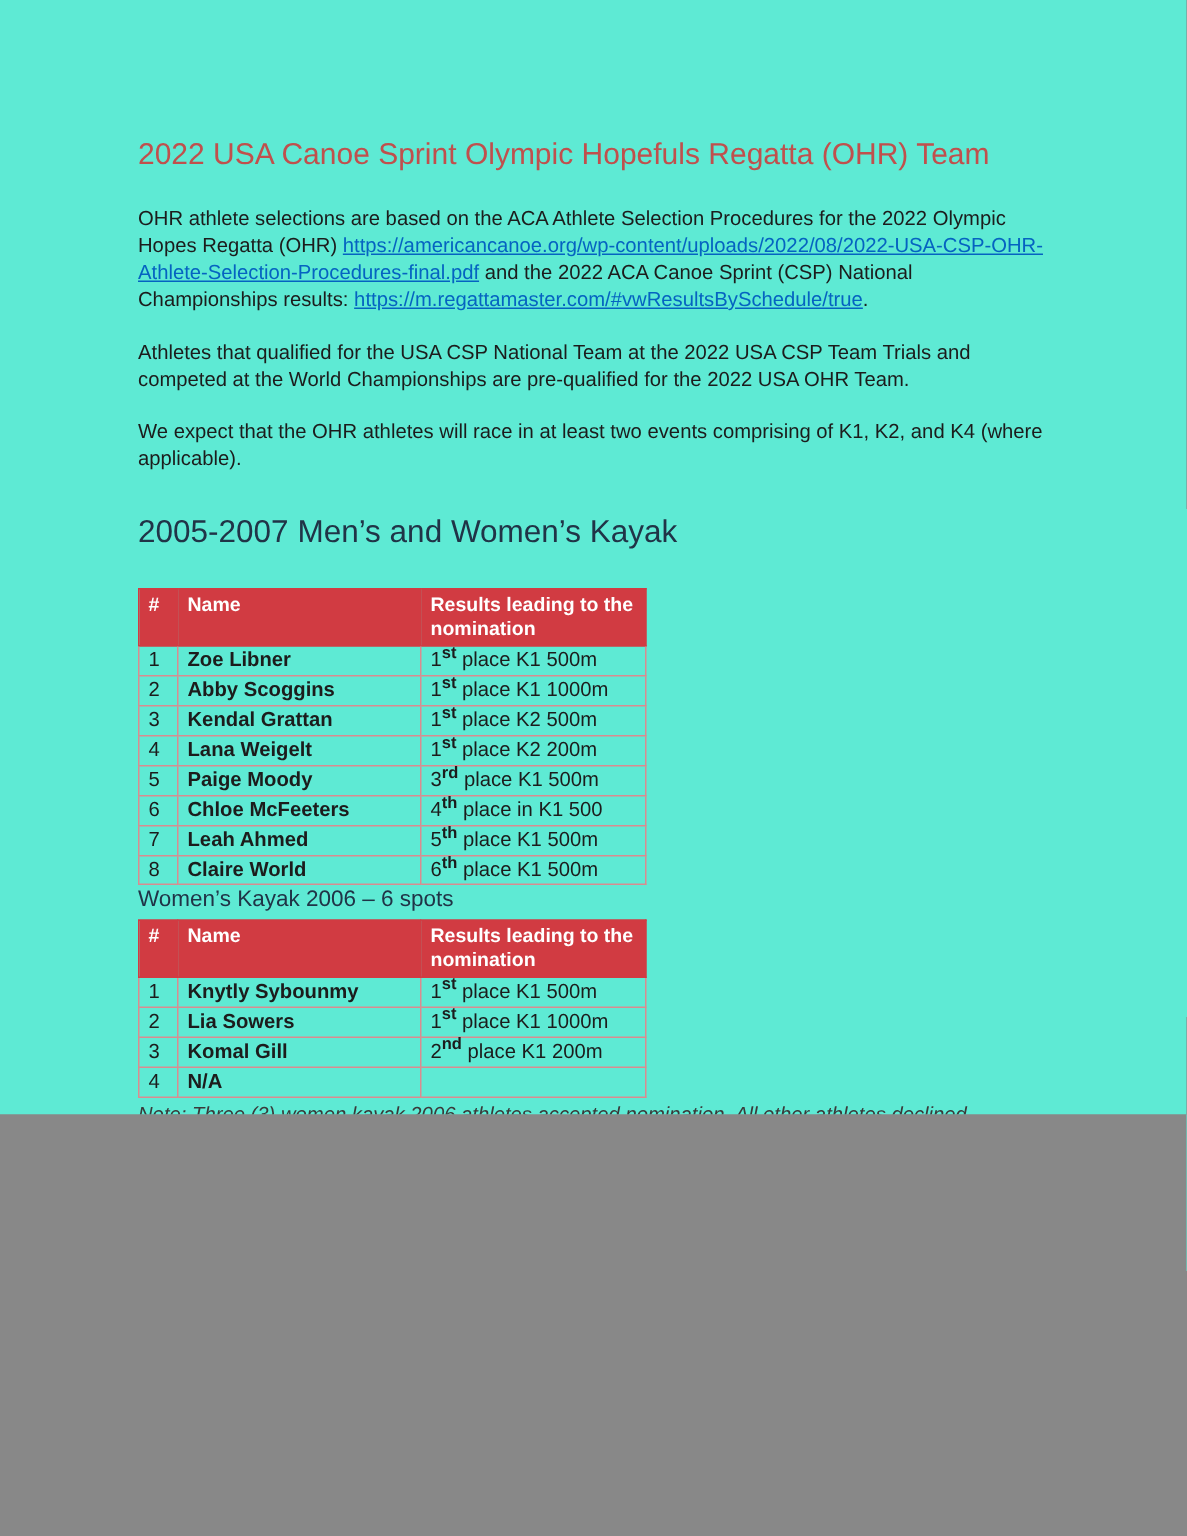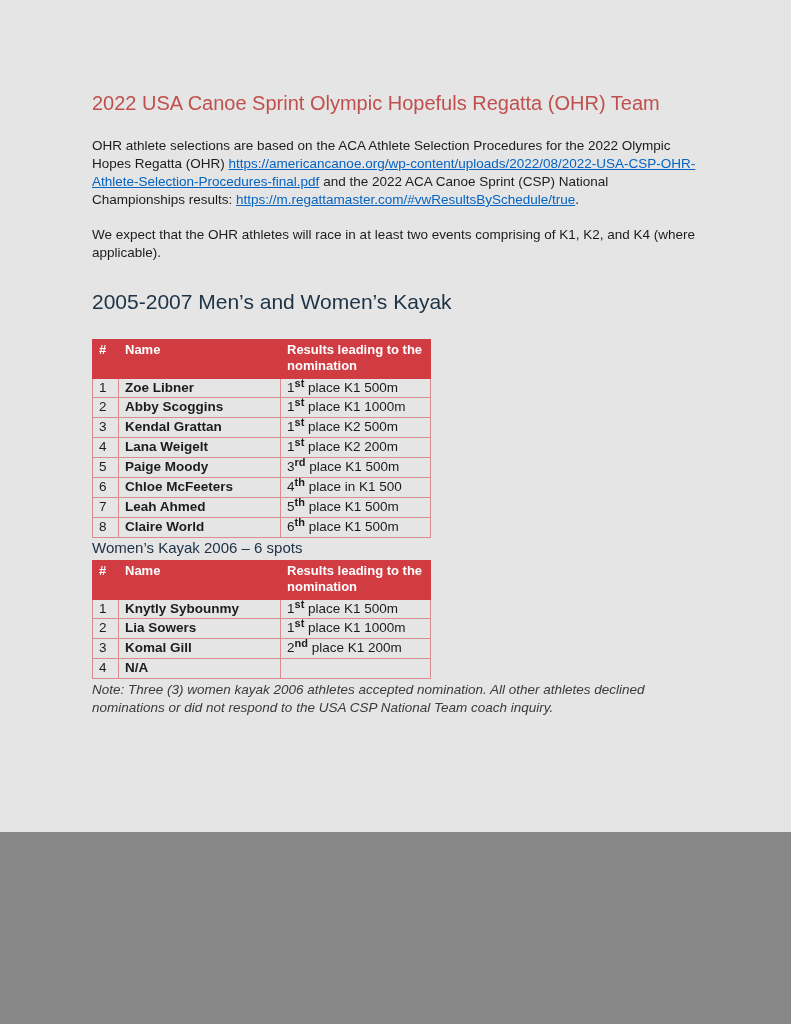--- a/index.html
+++ b/index.html
@@ -1,20 +1,20 @@
 <!DOCTYPE html>
 <html style="--title_red: #C0504D; --heading_navy: #203447; --table_header_bg: #D13B42; --table_border: #D98C90; --link_blue: #0563C1; --footer_navy: #44546A;"><head>
 <meta charset="utf-8">
 <style>
   html,body{margin:0;padding:0;background:#888;}
   .page{
     position:relative;
-    width:791px;height:832px;
+    width:791px;height:743px;
     margin:0 auto;
-    background:#e5e5e5;
+    background:#5eead4;
     box-sizing:border-box;
     padding:90px 92px 0 92px;
     font-family:"Liberation Sans",sans-serif;
     font-size:13.5px;
     line-height:1.33;
     color:#1c1c1c;
     overflow:hidden;
   }
   .doc-title{
     font-size:20px;
@@ -86,20 +86,21 @@
 </style>
 </head>
 <body>
 
 <div class="page">
 
   <h1 class="doc-title">2022 USA Canoe Sprint Olympic Hopefuls Regatta (OHR) Team</h1>
 
   <p class="para"><span>OHR athlete selections are based on the ACA Athlete Selection Procedures for the 2022 Olympic Hopes Regatta (OHR) </span><a class="doc-link">https://americancanoe.org/wp-content/uploads/2022/08/2022-USA-CSP-OHR-Athlete-Selection-Procedures-final.pdf</a><span> and the 2022 ACA Canoe Sprint (CSP) National Championships results: </span><a class="doc-link">https://m.regattamaster.com/#vwResultsBySchedule/true</a><span>.</span></p>
 
+  <p class="para">Athletes that qualified for the USA CSP National Team at the 2022 USA CSP Team Trials and competed at the World Championships are pre-qualified for the 2022 USA OHR Team.</p>
 
   <p class="para last-intro">We expect that the OHR athletes will race in at least two events comprising of K1, K2, and K4 (where applicable).</p>
 
   <h2 class="section-heading">2005-2007 Men’s and Women’s Kayak</h2>
 
   <div class="table-block">
     <table class="results-table">
       <colgroup>
           <col class="col-num">
           <col class="col-name">

